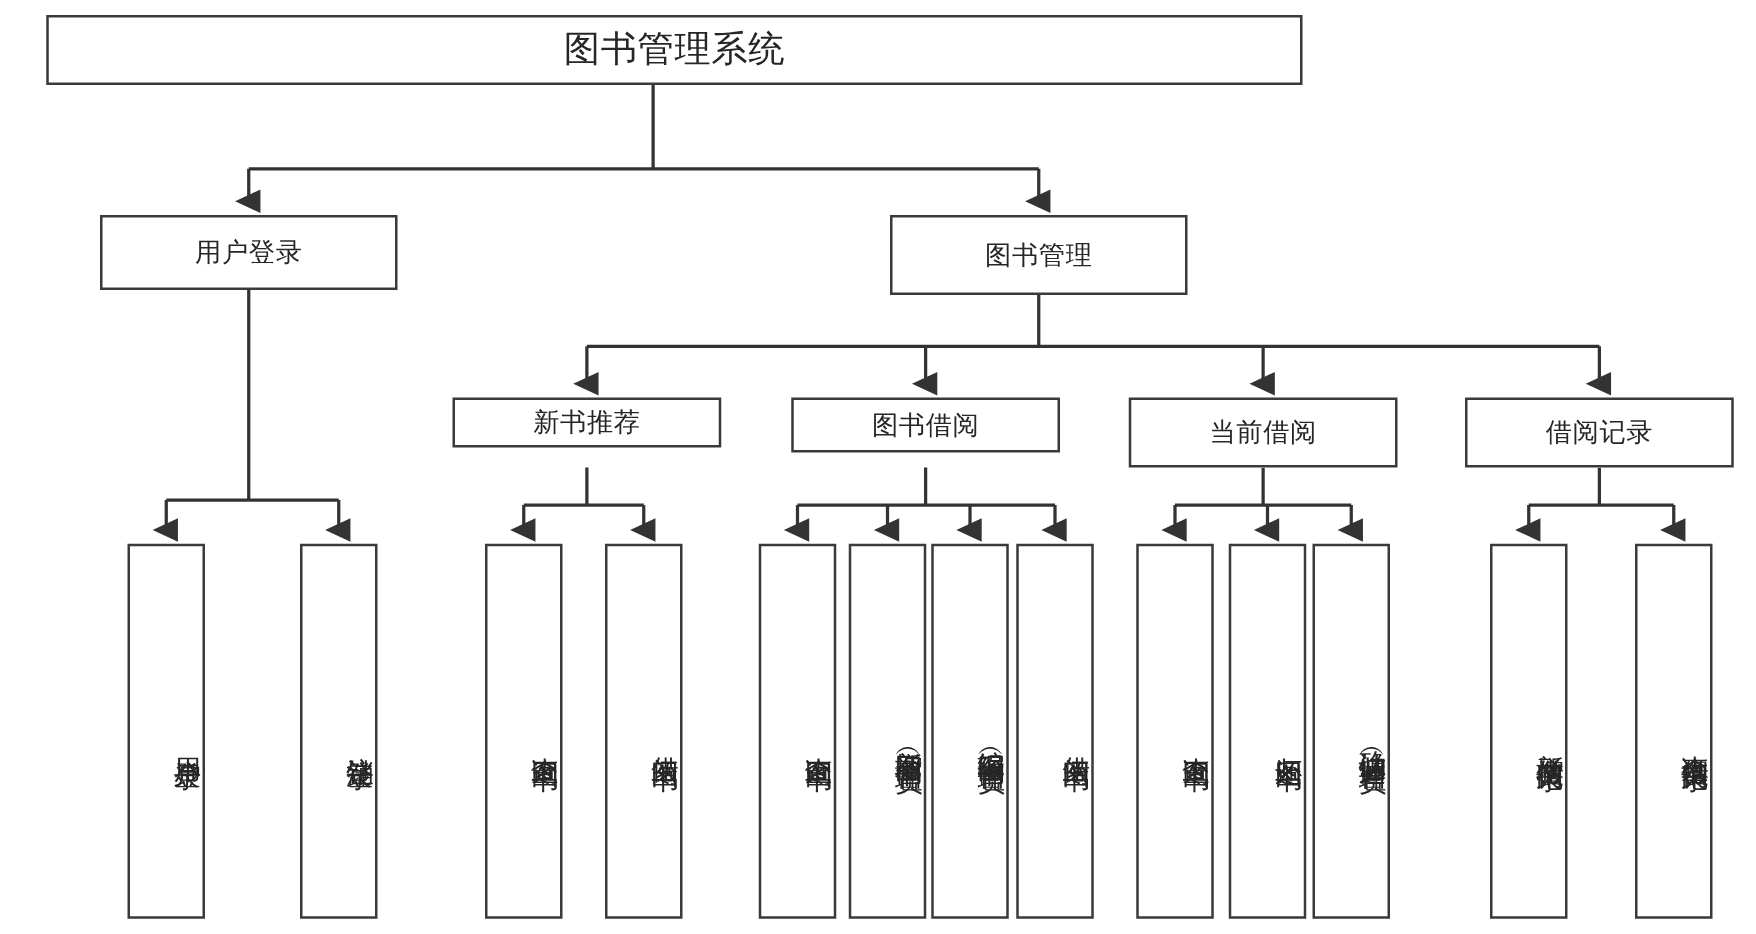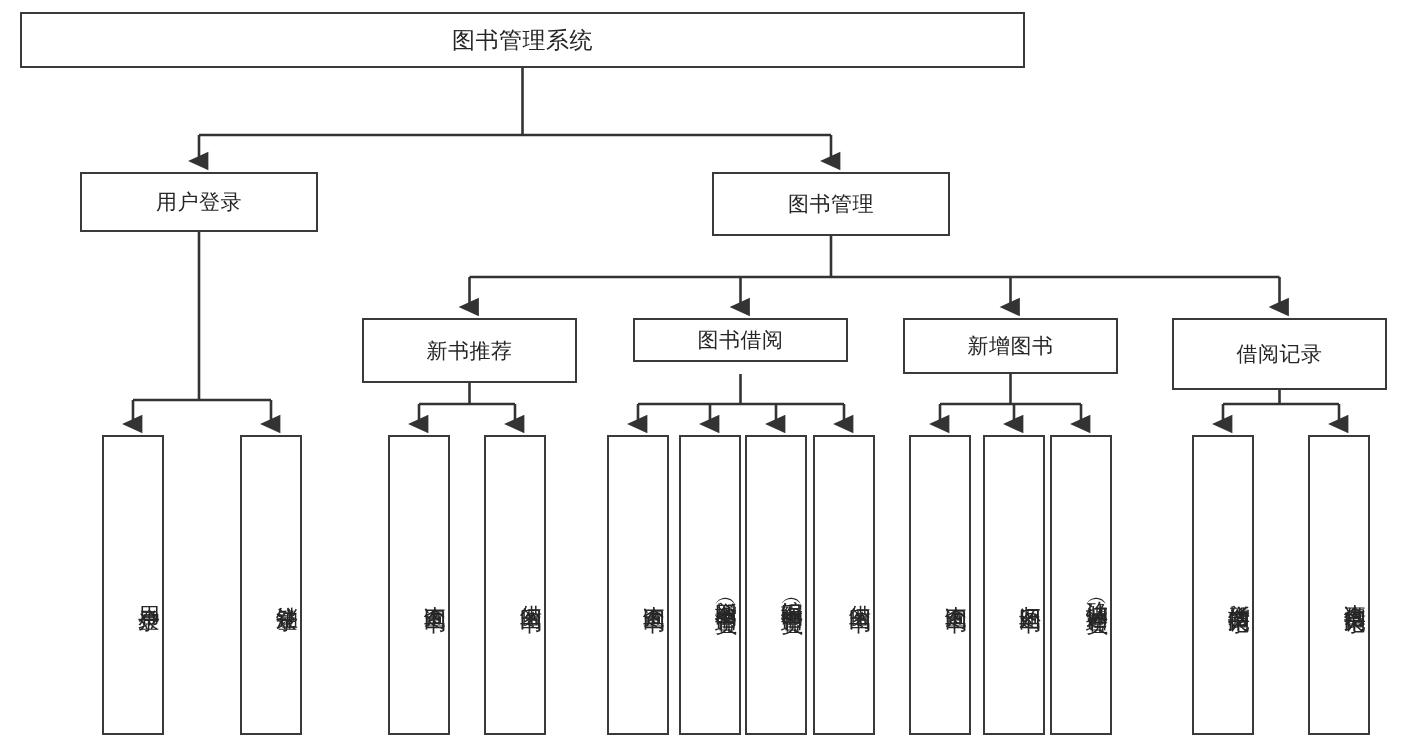--- a/index.html
+++ b/index.html
@@ -33,21 +33,22 @@
     background: #ffffff;
     border: 2.5px solid #3a3a3a;
     display: flex;
     align-items: center;
     justify-content: center;
     text-align: center;
     color: #262626;
     letter-spacing: 0.5px;
   }
   .node.root {
-    font-size: 23px;
+    font-size: 29px;
+    margin-left: 17px;
   }
   .node.level1 {
     font-size: 21px;
   }
   .node.level2 {
     font-size: 21px;
   }
   .node.leaf {
     writing-mode: vertical-rl;
     text-orientation: upright;
@@ -118,30 +119,30 @@
   <div id="nodes-layer">
       <div class="node root" style="left: 20px; top: 12px; width: 1005px; height: 56px;">
         <span>图书管理系统</span>
       </div>
       <div class="node level1" style="left: 80px; top: 172px; width: 238px; height: 60px;">
         <span>用户登录</span>
       </div>
       <div class="node level1" style="left: 712px; top: 172px; width: 238px; height: 64px;">
         <span>图书管理</span>
       </div>
-      <div class="node level2" style="left: 362px; top: 318px; width: 215px; height: 65px;">
+      <div class="node level2" style="left: 362px; top: 318px; width: 215px; height: 40px;">
         <span>新书推荐</span>
       </div>
       <div class="node level2" style="left: 633px; top: 318px; width: 215px; height: 44px;">
         <span>图书借阅</span>
       </div>
       <div class="node level2" style="left: 903px; top: 318px; width: 215px; height: 56px;">
-        <span>新增图书</span>
+        <span>当前借阅</span>
       </div>
-      <div class="node level2" style="left: 1172px; top: 318px; width: 215px; height: 72px;">
+      <div class="node level2" style="left: 1172px; top: 318px; width: 215px; height: 56px;">
         <span>借阅记录</span>
       </div>
       <div class="node leaf" style="left: 102px; top: 435px; width: 62px; height: 300px;">
         <span>用户登录</span>
       </div>
       <div class="node leaf" style="left: 240px; top: 435px; width: 62px; height: 300px;">
         <span>注销登录</span>
       </div>
       <div class="node leaf" style="left: 388px; top: 435px; width: 62px; height: 300px;">
         <span>查询图书</span>

